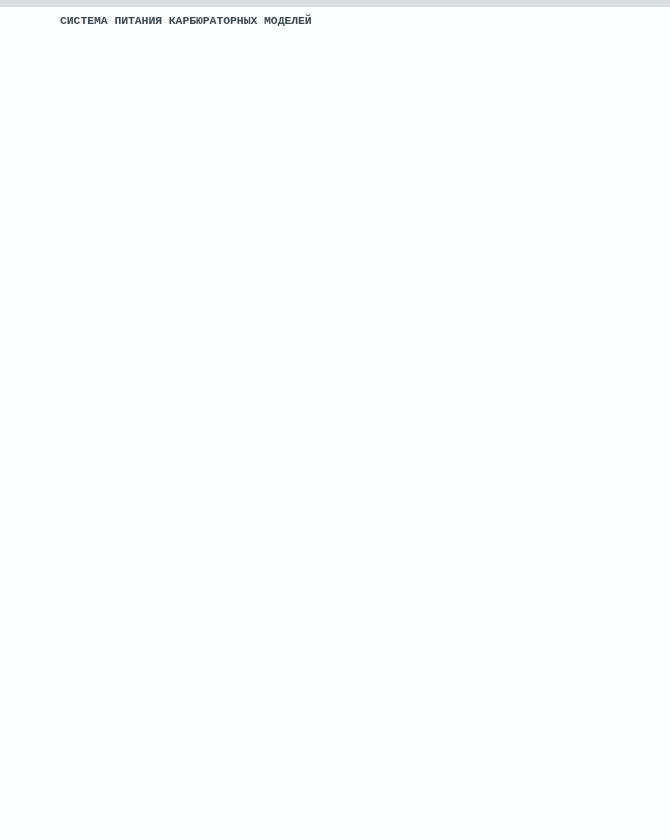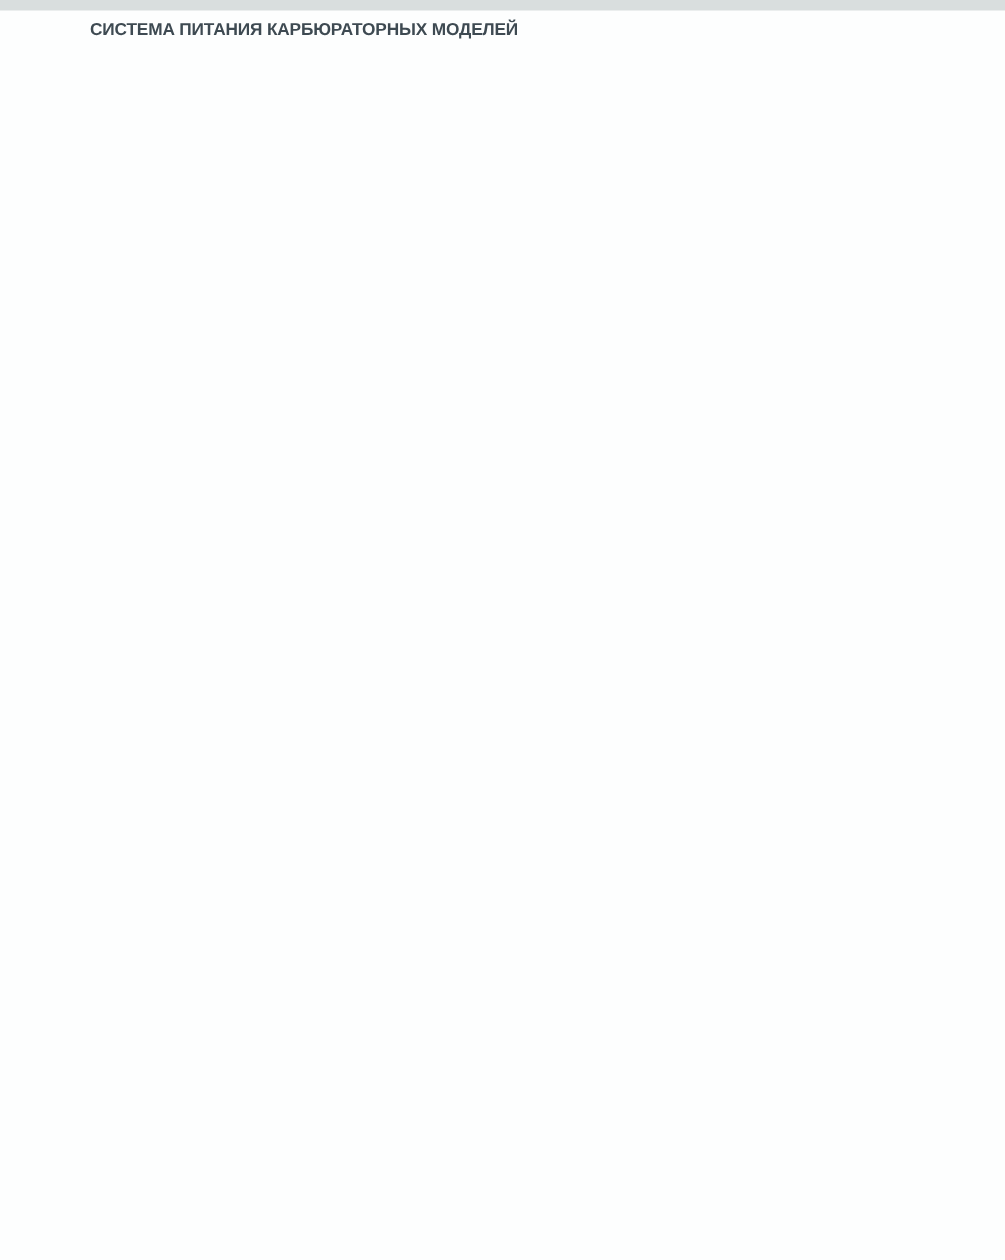--- a/index.html
+++ b/index.html
@@ -26,21 +26,21 @@
   .row {
     display: flex;
     align-items: baseline;
     line-height: 13px;
     color: #46525a;
     font-size: 10.5px;
     letter-spacing: -0.2px;
     cursor: default;
     white-space: nowrap;
   }
-  .row .title { flex: 0 0 auto; }
+  .row .title { flex: 0 0 auto; font-family: Liberation Mono, monospace; }
   .row .page {
     flex: 0 0 auto;
     text-align: right;
   }
   .row.header {
     font-weight: bold;
     font-size: 11.5px;
     color: #3e4a52;
     letter-spacing: -0.1px;
   }

